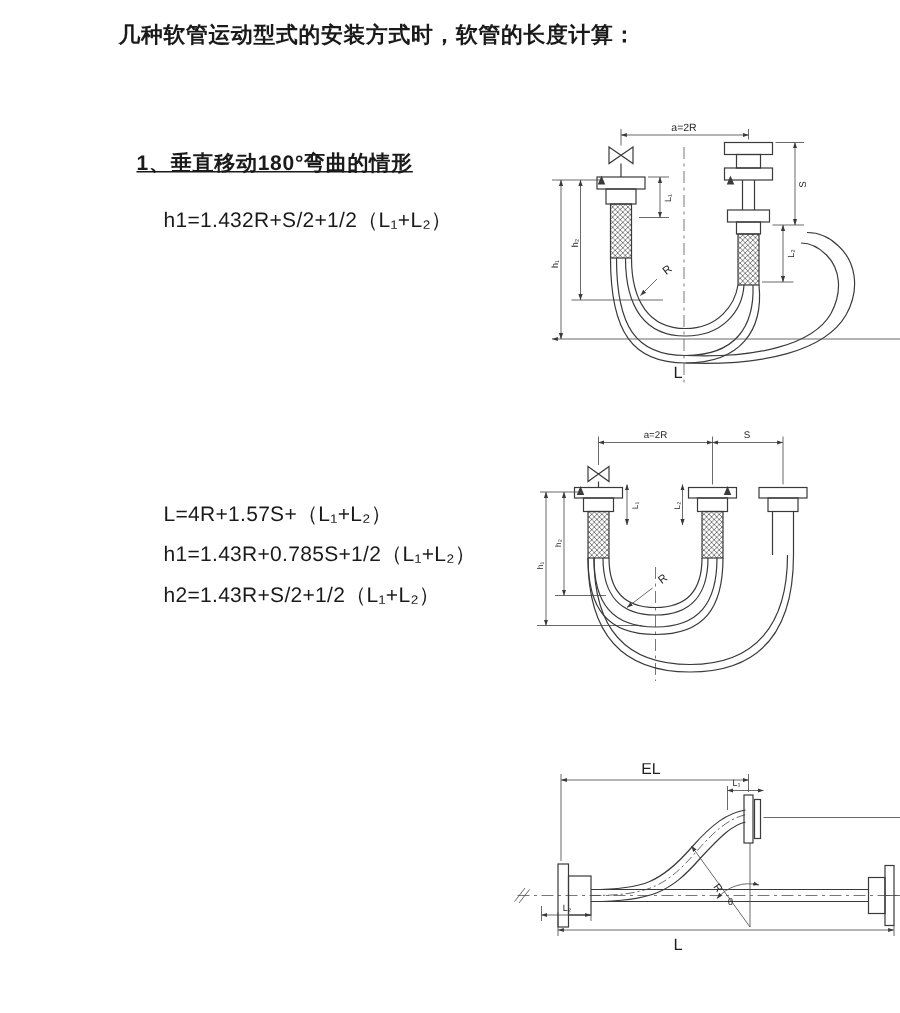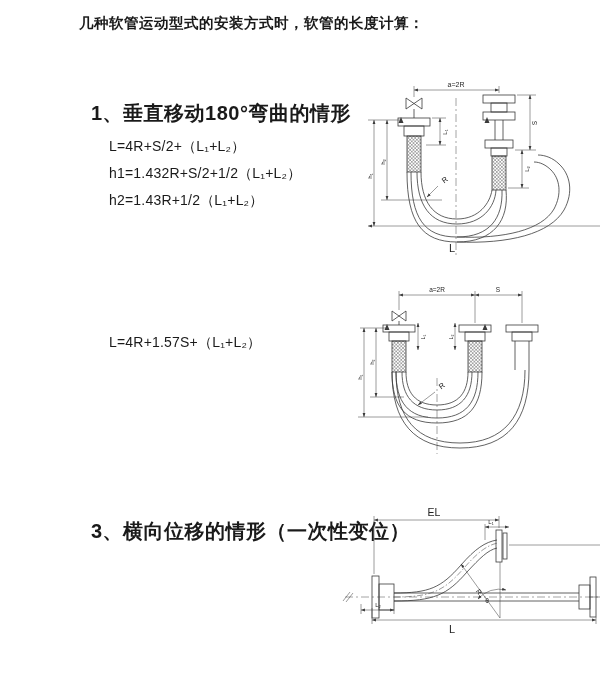--- a/index.html
+++ b/index.html
@@ -1,19 +1,19 @@
 <!DOCTYPE html>
 <html><head>
 <meta charset="utf-8">
 <style>
   html,body{margin:0;padding:0;background:#fff;}
   .page{position:relative;width:588px;height:675px;background:#ffffff;overflow:hidden;
         font-family:"Liberation Sans","DejaVu Sans",sans-serif;color:#1a1a1a;margin-left:44px;}
   .title{position:absolute;left:35px;top:14px;font-size:14.5px;font-weight:bold;letter-spacing:.5px;}
-  .sec-heading{position:absolute;font-size:20px;font-weight:bold;letter-spacing:.5px;}
+  .sec-heading{position:absolute;font-size:14px;font-weight:bold;letter-spacing:.5px;text-decoration:underline;}
   .formulas{position:absolute;font-size:14px;letter-spacing:.2px;}
   .formula-line{height:27px;line-height:27px;white-space:pre;}
   #s1h{left:47px;top:100px}  #s1f{left:65px;top:133px}
   #s2h{left:47px;top:303px}  #s2f{left:65px;top:329px}
   #s3h{left:47px;top:518px}  #s3f{left:65px;top:544px}
   .diag{position:absolute;}
   #d1{left:310px;top:70px;}  #d2{left:308px;top:280px;}  #d3{left:295px;top:500px;}
   svg{display:block;}
   svg text{font-family:"Liberation Sans","DejaVu Sans",sans-serif;fill:#1f1f1f;stroke:none;}
   .ln{stroke:#3a3a3a;stroke-width:.8;fill:none;}
@@ -24,30 +24,29 @@
 </style>
 </head>
 <body>
 
 <div class="page">
 
   <div class="title">几种软管运动型式的安装方式时，软管的长度计算：</div>
 
   <div class="sec-heading" id="s1h">1、垂直移动180°弯曲的情形</div>
   <div class="formulas" id="s1f">
-    <div class="formula-line">L=4R+S/2+（L₁+L₂）</div>
     <div class="formula-line">h1=1.432R+S/2+1/2（L₁+L₂）</div>
-    <div class="formula-line">h2=1.43R+1/2（L₁+L₂）</div>
   </div>
 
   <div class="formulas" id="s2f">
     <div class="formula-line">L=4R+1.57S+（L₁+L₂）</div>
+    <div class="formula-line">h1=1.43R+0.785S+1/2（L₁+L₂）</div>
+    <div class="formula-line">h2=1.43R+S/2+1/2（L₁+L₂）</div>
   </div>
 
-  <div class="sec-heading" id="s3h">3、横向位移的情形（一次性变位）</div>
   <div class="formulas" id="s3f">
   </div>
 
   <svg id="d1" class="diag" width="270" height="195" viewBox="0 0 270 195">
     <defs>
       <marker id="ar1" viewBox="0 0 10 10" refX="9.5" refY="5" markerWidth="7.5" markerHeight="7.5" orient="auto-start-reverse">
         <path d="M0,1.6 L10,5 L0,8.4 z" fill="#3a3a3a"></path>
       </marker>
       <pattern id="braid1" patternUnits="userSpaceOnUse" width="3.4" height="3.4">
         <path d="M0,0 L3.4,3.4 M3.4,0 L0,3.4" stroke="#4a4a4a" stroke-width=".45"></path>

